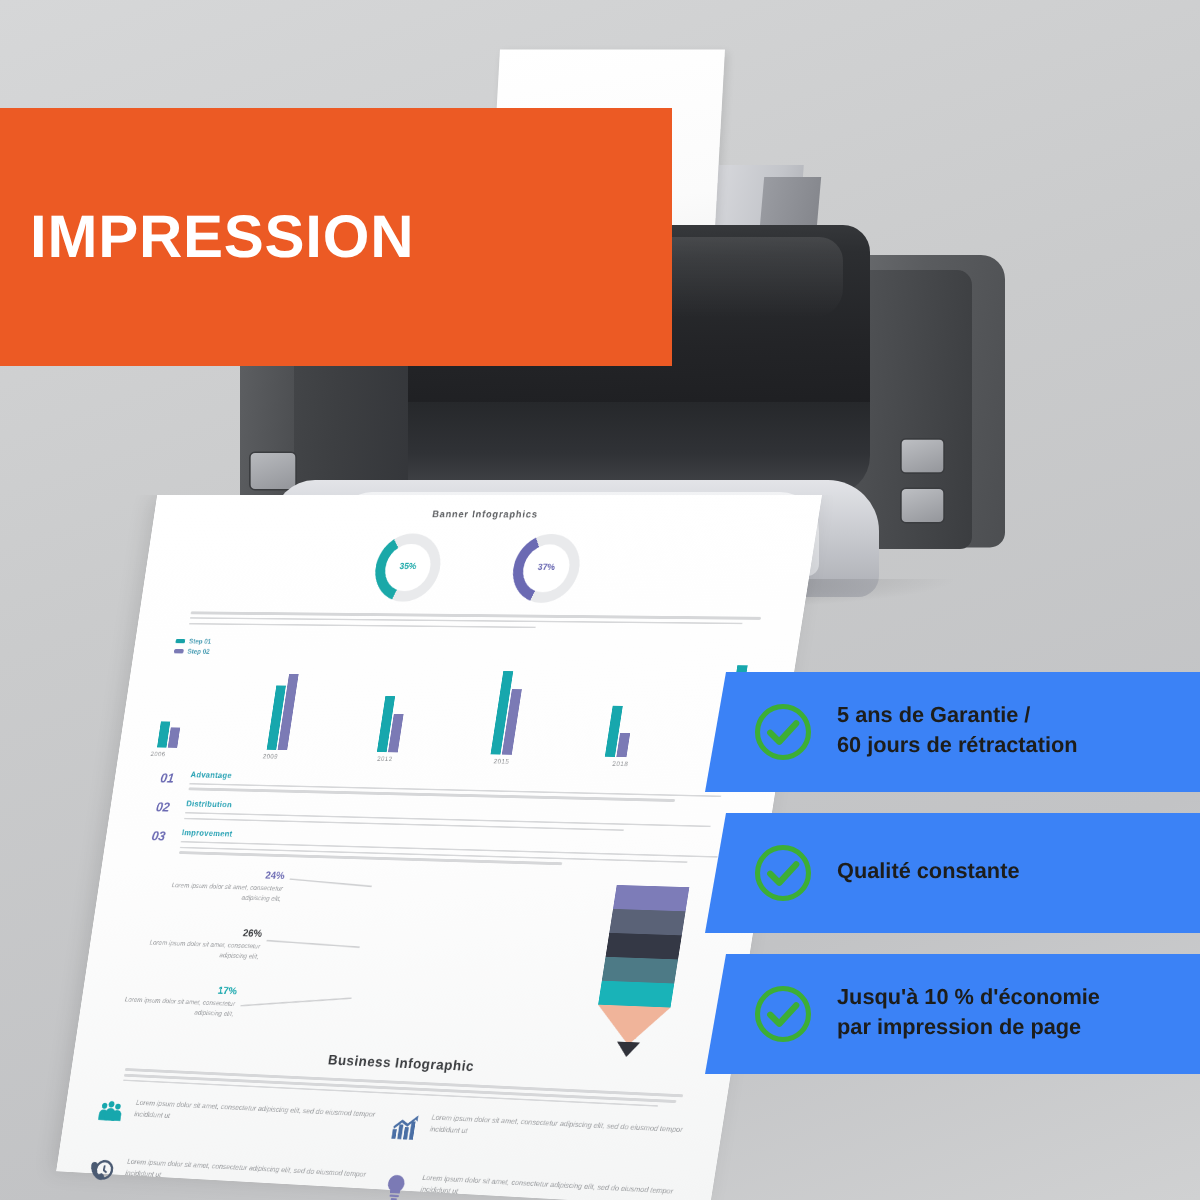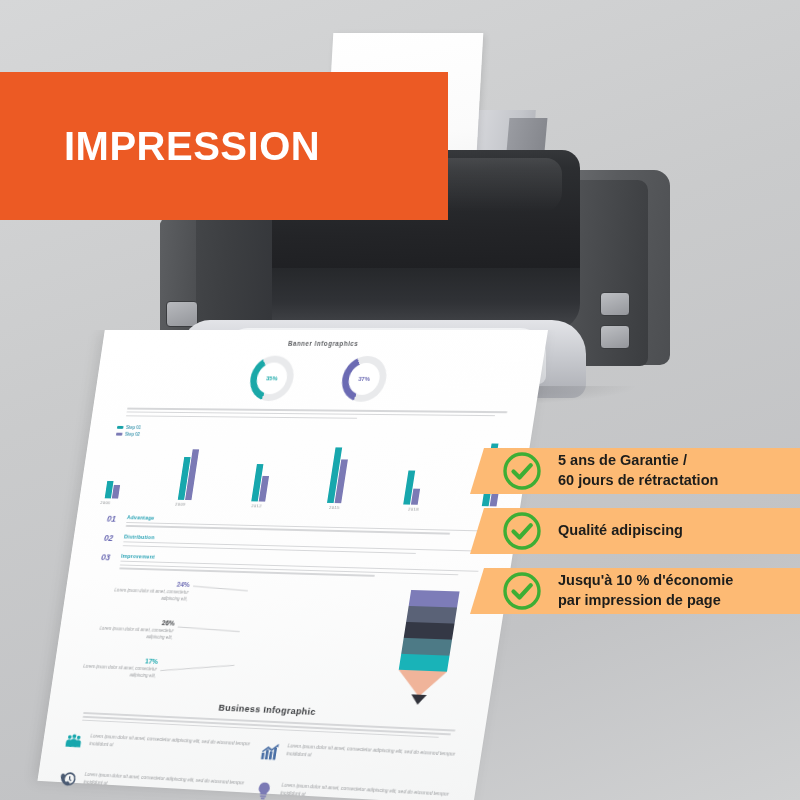--- a/index.html
+++ b/index.html
@@ -168,32 +168,32 @@
   .biz-lorem { margin:6px 16px 0 16px; }
 
   .icon-grid { display:flex; flex-wrap:wrap; margin-top:12px; }
   .icon-cell { width:50%; display:flex; gap:8px; align-items:flex-start; margin-bottom:16px; padding-right:6px; }
   .ic { width:20px; flex:0 0 20px; }
   .icon-txt { font-size:5px; line-height:1.5; color:#9a9c9f; font-style:italic; flex:1; }
 
   
   .features { position:absolute; right:0; top:448px; width:330px; }
   .band {
-    position:relative; height:46px; margin-bottom:14px;
-    background:#fdba74; display:flex; align-items:center; gap:16px; padding-left:32px;
+    position:relative; height:80px; margin-bottom:14px;
+    background:#3b82f6; display:flex; align-items:center; gap:16px; padding-left:32px;
     clip-path:polygon(14px 0, 100% 0, 100% 100%, 0 100%);
   }
   .check { flex:0 0 40px; width:40px; height:40px; }
   .feat-text { font-size:14.5px; font-weight:bold; color:#1d1d1b; line-height:1.35; }
 
   
   .headline {
-    position:absolute; left:0; top:72px; width:448px; height:148px;
+    position:absolute; left:0; top:72px; width:448px; height:172px;
     background:#ec5a24; display:flex; flex-direction:column; justify-content:center;
-    padding-left:64px;
+    padding-left:20px;
   }
   .headline h1 {
     color:#fff; font-size:40px; font-weight:bold; line-height:1.22; letter-spacing:.5px;
   }
 </style>
 </head>
 <body>
 
 <div class="stage">
 
@@ -415,21 +415,21 @@
       <span class="feat-text" style="white-space:pre-line">5 ans de Garantie /
 60 jours de rétractation</span>
     </div>
     <div class="band">
       <span class="check">
         <svg viewBox="0 0 40 40" width="40" height="40">
           <circle cx="20" cy="20" r="17" fill="none" stroke="#3dae35" stroke-width="3.4"></circle>
           <path d="M11.5 20.5 L17.5 26.5 L28.8 14.2" fill="none" stroke="#3dae35" stroke-width="4.2" stroke-linecap="round" stroke-linejoin="round"></path>
         </svg>
       </span>
-      <span class="feat-text" style="white-space:pre-line">Qualité adipiscing</span>
+      <span class="feat-text" style="white-space:pre-line">Qualité constante</span>
     </div>
     <div class="band">
       <span class="check">
         <svg viewBox="0 0 40 40" width="40" height="40">
           <circle cx="20" cy="20" r="17" fill="none" stroke="#3dae35" stroke-width="3.4"></circle>
           <path d="M11.5 20.5 L17.5 26.5 L28.8 14.2" fill="none" stroke="#3dae35" stroke-width="4.2" stroke-linecap="round" stroke-linejoin="round"></path>
         </svg>
       </span>
       <span class="feat-text" style="white-space:pre-line">Jusqu'à 10 % d'économie
 par impression de page</span>

